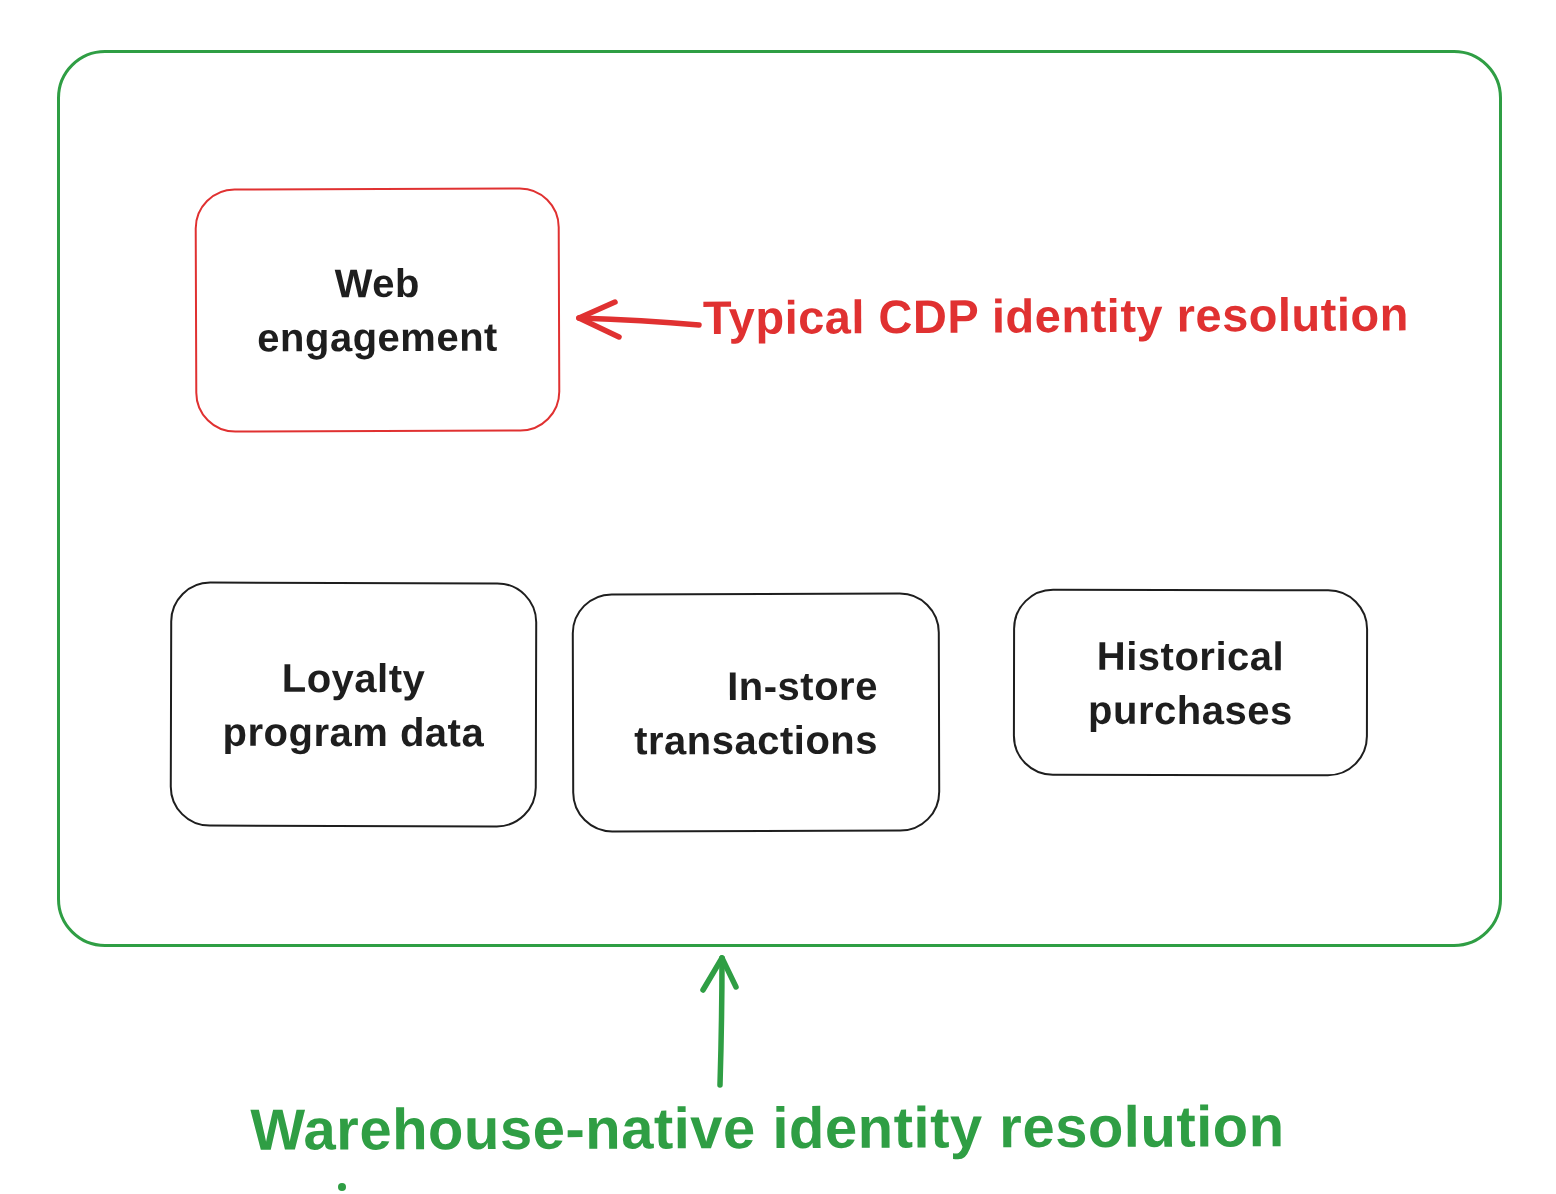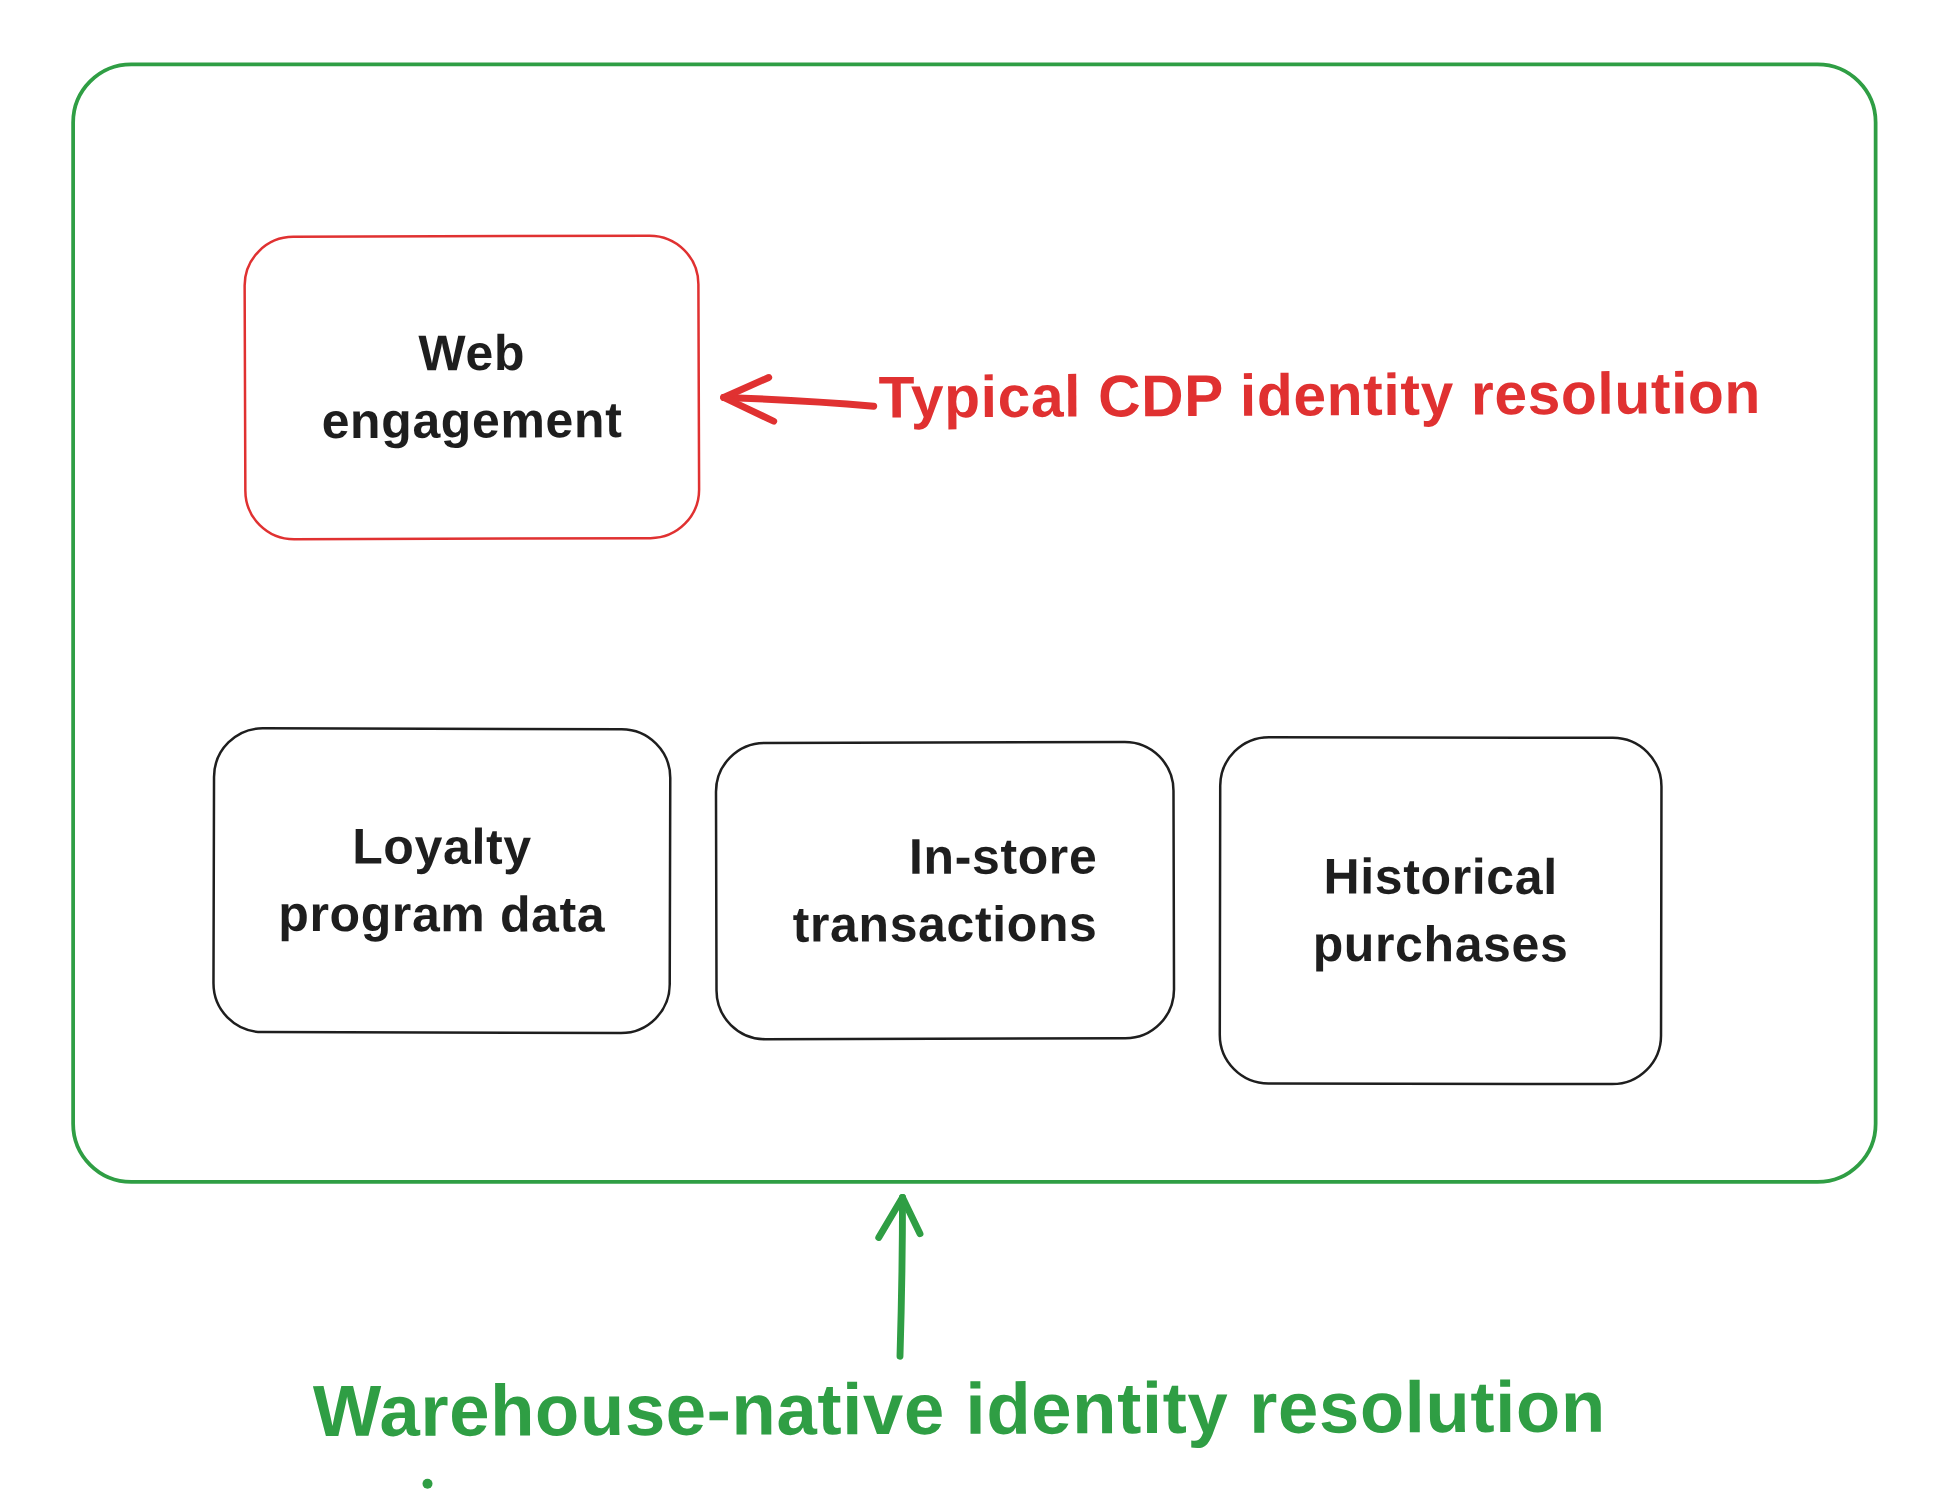--- a/index.html
+++ b/index.html
@@ -60,22 +60,22 @@
     width:367px; height:245px;
     transform:rotate(0.15deg);
   }
   .node-instore{
     left:572px; top:593px;
     width:368px; height:239px;
     transform:rotate(-0.15deg);
     text-align:right;
   }
   .node-historical{
-    left:975px; top:589px;
-    width:355px; height:279px;
+    left:1013px; top:589px;
+    width:355px; height:187px;
     transform:rotate(0.1deg);
   }
   
   .annotation-red{
     position:absolute;
     left:703px; top:288px;
     width:790px;
     color:var(--red);
     font-size:47px;
     font-weight:700;

